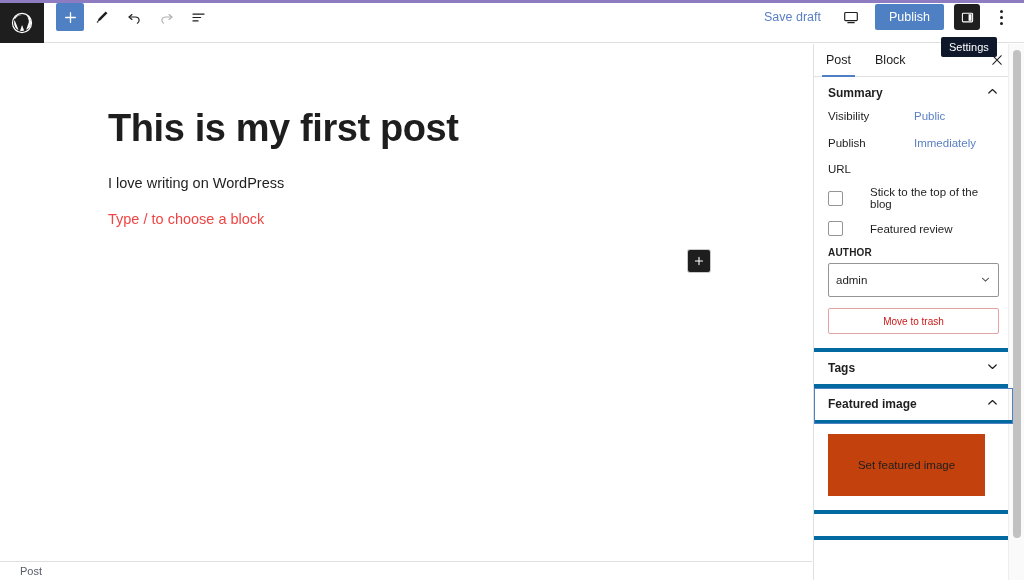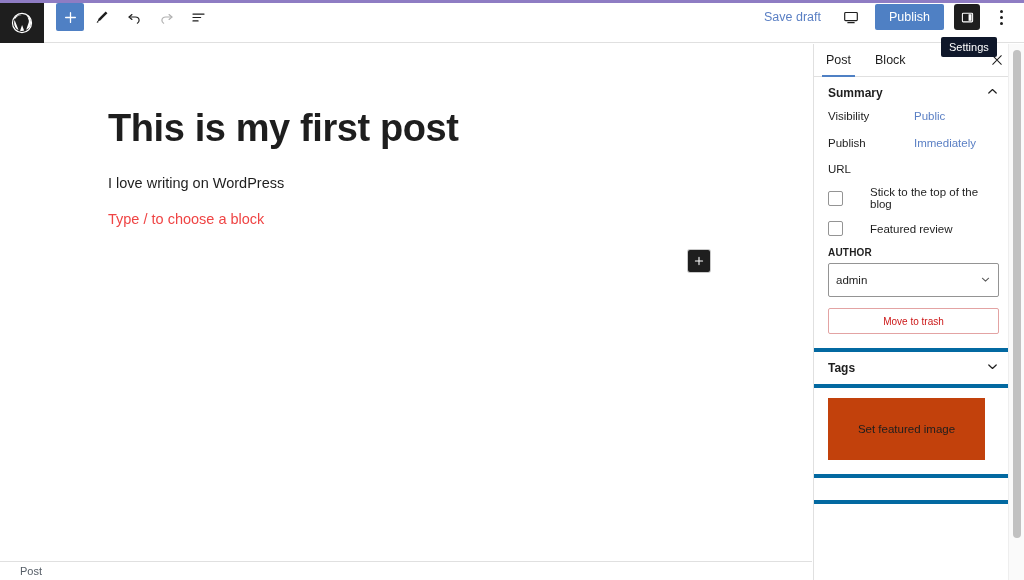--- a/index.html
+++ b/index.html
@@ -342,20 +342,30 @@
       <div class="panel-head">
         <span class="panel-title">Tags</span>
         <span class="panel-chev">
           <svg width="13" height="13" viewBox="0 0 14 14" aria-hidden="true">
             <path d="M3 5.4L7 9.1l4-3.7" fill="none" stroke="#1e1e1e" stroke-width="1.3" stroke-linecap="round" stroke-linejoin="round"></path>
           </svg>
         </span>
       </div>
     </div>
 
+    <div class="panel focused">
+      <div class="panel-head">
+        <span class="panel-title">Featured image</span>
+        <span class="panel-chev">
+          <svg width="13" height="13" viewBox="0 0 14 14" aria-hidden="true">
+            <path d="M3 8.6L7 4.9l4 3.7" fill="none" stroke="#1e1e1e" stroke-width="1.3" stroke-linecap="round" stroke-linejoin="round"></path>
+          </svg>
+        </span>
+      </div>
+    </div>
 
     <div class="panel" style="padding-top:10px;">
       <div class="featured-box">Set featured image</div>
     </div>
 
     <div class="panel" style="height:26px;"></div>
   </div>
 
   <div class="scroll-track">
     <div class="scroll-thumb"></div>

